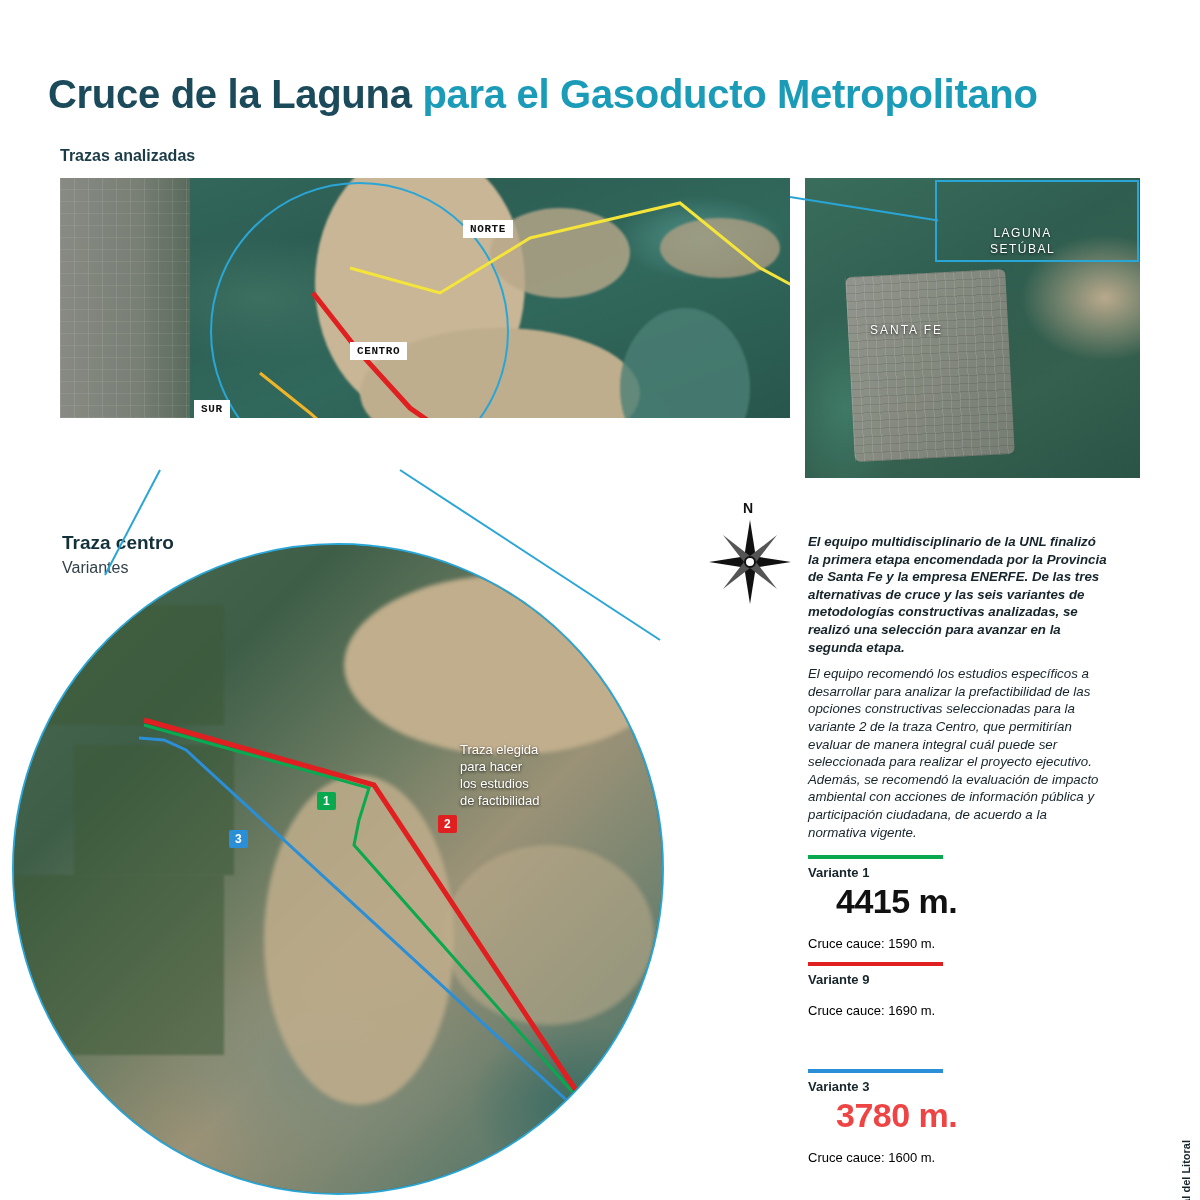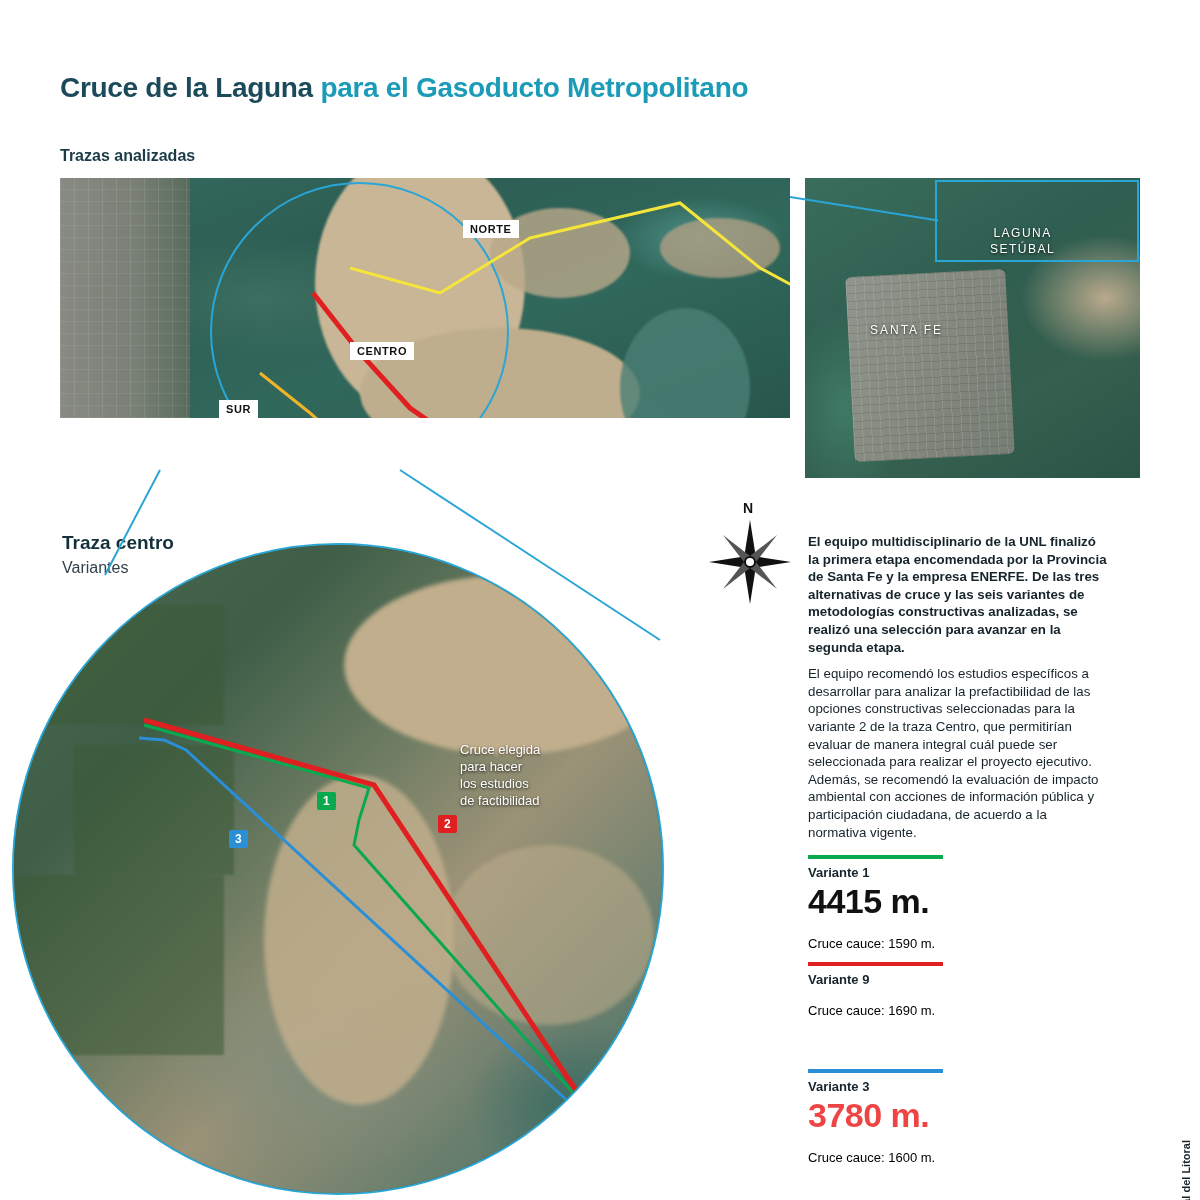--- a/index.html
+++ b/index.html
@@ -2,32 +2,33 @@
 <html><head>
 <meta charset="utf-8">
 <style>
   html,body{margin:0;padding:0;}
   body{
     width:1200px;height:1200px;background:#ffffff;
     font-family:"Liberation Sans", sans-serif;color:#222;
     position:relative;overflow:hidden;
   }
   .title{
-    position:absolute;left:60px;top:72px;font-size:28px;font-weight:bold;
+    position:absolute;left:48px;top:72px;font-size:40px;font-weight:bold;
     color:#1b4a5a;letter-spacing:-0.3px;white-space:nowrap;
   }
   .title .accent{color:#1a9bb8;}
   .subtitle{
     position:absolute;left:60px;top:147px;font-size:16px;font-weight:bold;color:#1b3b47;
   }
 
   
   .map-top{
     position:absolute;left:60px;top:178px;width:730px;height:240px;overflow:hidden;
     background:#0f766e;
+    font-family:Liberation Mono, monospace;
   }
   .map-top .water{
     position:absolute;inset:0;
     background:
       radial-gradient(ellipse 120px 60px at 640px 60px, #4f8f86 0%, rgba(79,143,134,0) 70%),
       radial-gradient(ellipse 160px 70px at 520px 250px, #2f6a60 0%, rgba(47,106,96,0) 70%),
       radial-gradient(ellipse 200px 90px at 200px 120px, #3c6f5f 0%, rgba(60,111,95,0) 70%),
       linear-gradient(160deg,#356b5f 0%,#2d5e54 30%,#31685c 60%,#28564c 100%);
   }
   .map-top .sandbar{
@@ -125,27 +126,27 @@
 
   
   .compass{position:absolute;left:705px;top:500px;width:90px;height:110px;}
   .compass .n{position:absolute;left:38px;top:0;font-size:14px;font-weight:bold;color:#111;}
 
   
   .txt{
     position:absolute;left:808px;top:533px;width:300px;font-size:13.3px;line-height:17.6px;color:#16242b;
   }
   .txt b{font-weight:bold;}
-  .txt p{margin:0 0 9px 0;}
+  .txt p{margin:0 0 9px 0;font-style:italic;}
 
   
   .stat{position:absolute;left:808px;width:300px;}
   .stat .bar{height:4px;width:135px;margin-bottom:6px;}
   .stat .name{font-size:13px;font-weight:bold;color:#16242b;margin-bottom:2px;}
-  .stat .val{font-size:34px;font-weight:bold;color:#111;line-height:38px;letter-spacing:-.5px;}
+  .stat .val{font-size:34px;font-weight:bold;color:#111;line-height:38px;letter-spacing:-.5px;margin-left:28px;}
   .stat .sub{font-size:13px;color:#000000;margin-top:16px;}
 
   .credit{
     position:absolute;right:8px;bottom:60px;transform:rotate(-90deg);transform-origin:100% 100%;
     font-size:11px;font-weight:bold;color:#16242b;white-space:nowrap;
   }
   svg{display:block;}
 </style>
 </head>
 <body>
@@ -168,21 +169,21 @@
   <div class="circle-hl" style="left:150px;top:4px;width:295px;height:295px;"></div>
 
   <svg width="730" height="300" style="position:absolute;left:0;top:0;">
     <polyline points="290,90 380,115 470,60 620,25 700,90 765,125" fill="none" stroke="#f5e53a" stroke-width="3"></polyline>
     <polyline points="253,115 300,175 350,230 400,265" fill="none" stroke="#e02020" stroke-width="5"></polyline>
     <polyline points="200,195 250,235 290,270 330,280" fill="none" stroke="#f0b429" stroke-width="3"></polyline>
   </svg>
 
   <div class="lbl" style="left:403px;top:42px;">NORTE</div>
   <div class="lbl" style="left:290px;top:164px;">CENTRO</div>
-  <div class="lbl" style="left:159px;top:222px;">SUR</div>
+  <div class="lbl" style="left:134px;top:222px;">SUR</div>
 </div>
 
 <div class="map-ctx">
   <div class="bg"></div>
   <div class="city"></div>
   <div class="lbl-dark" style="left:65px;top:145px;">SANTA FE</div>
   <div class="lbl-dark" style="left:185px;top:47px;text-align:center;letter-spacing:1.5px;line-height:16px;">
     <div>LAGUNA</div>
     <div>SETÚBAL</div>
   </div>
@@ -215,21 +216,21 @@
     <polyline points="130,180 355,243 345,275 340,300 570,560" fill="none" stroke="#0aa84f" stroke-width="3"></polyline>
 
     <polyline points="130,175 360,240 575,565" fill="none" stroke="#e02020" stroke-width="5"></polyline>
   </svg>
 
   <div class="marker" style="left:303px;top:247px;background:#0aa84f;">1</div>
   <div class="marker" style="left:215px;top:285px;background:#2a8fd6;">3</div>
   <div class="marker" style="left:424px;top:270px;background:#e02020;">2</div>
 
   <div class="note-box" style="left:446px;top:196px;">
-    <div>Cruce elegida</div>
+    <div>Traza elegida</div>
     <div>para hacer</div>
     <div>los estudios</div>
     <div>de factibilidad</div>
   </div>
 </div>
 
 <div class="compass">
   <div class="n">N</div>
   <svg width="90" height="95" style="position:absolute;left:0;top:16px;">
     <polygon points="45,4 51,42 45,48 39,42" fill="#111"></polygon>

